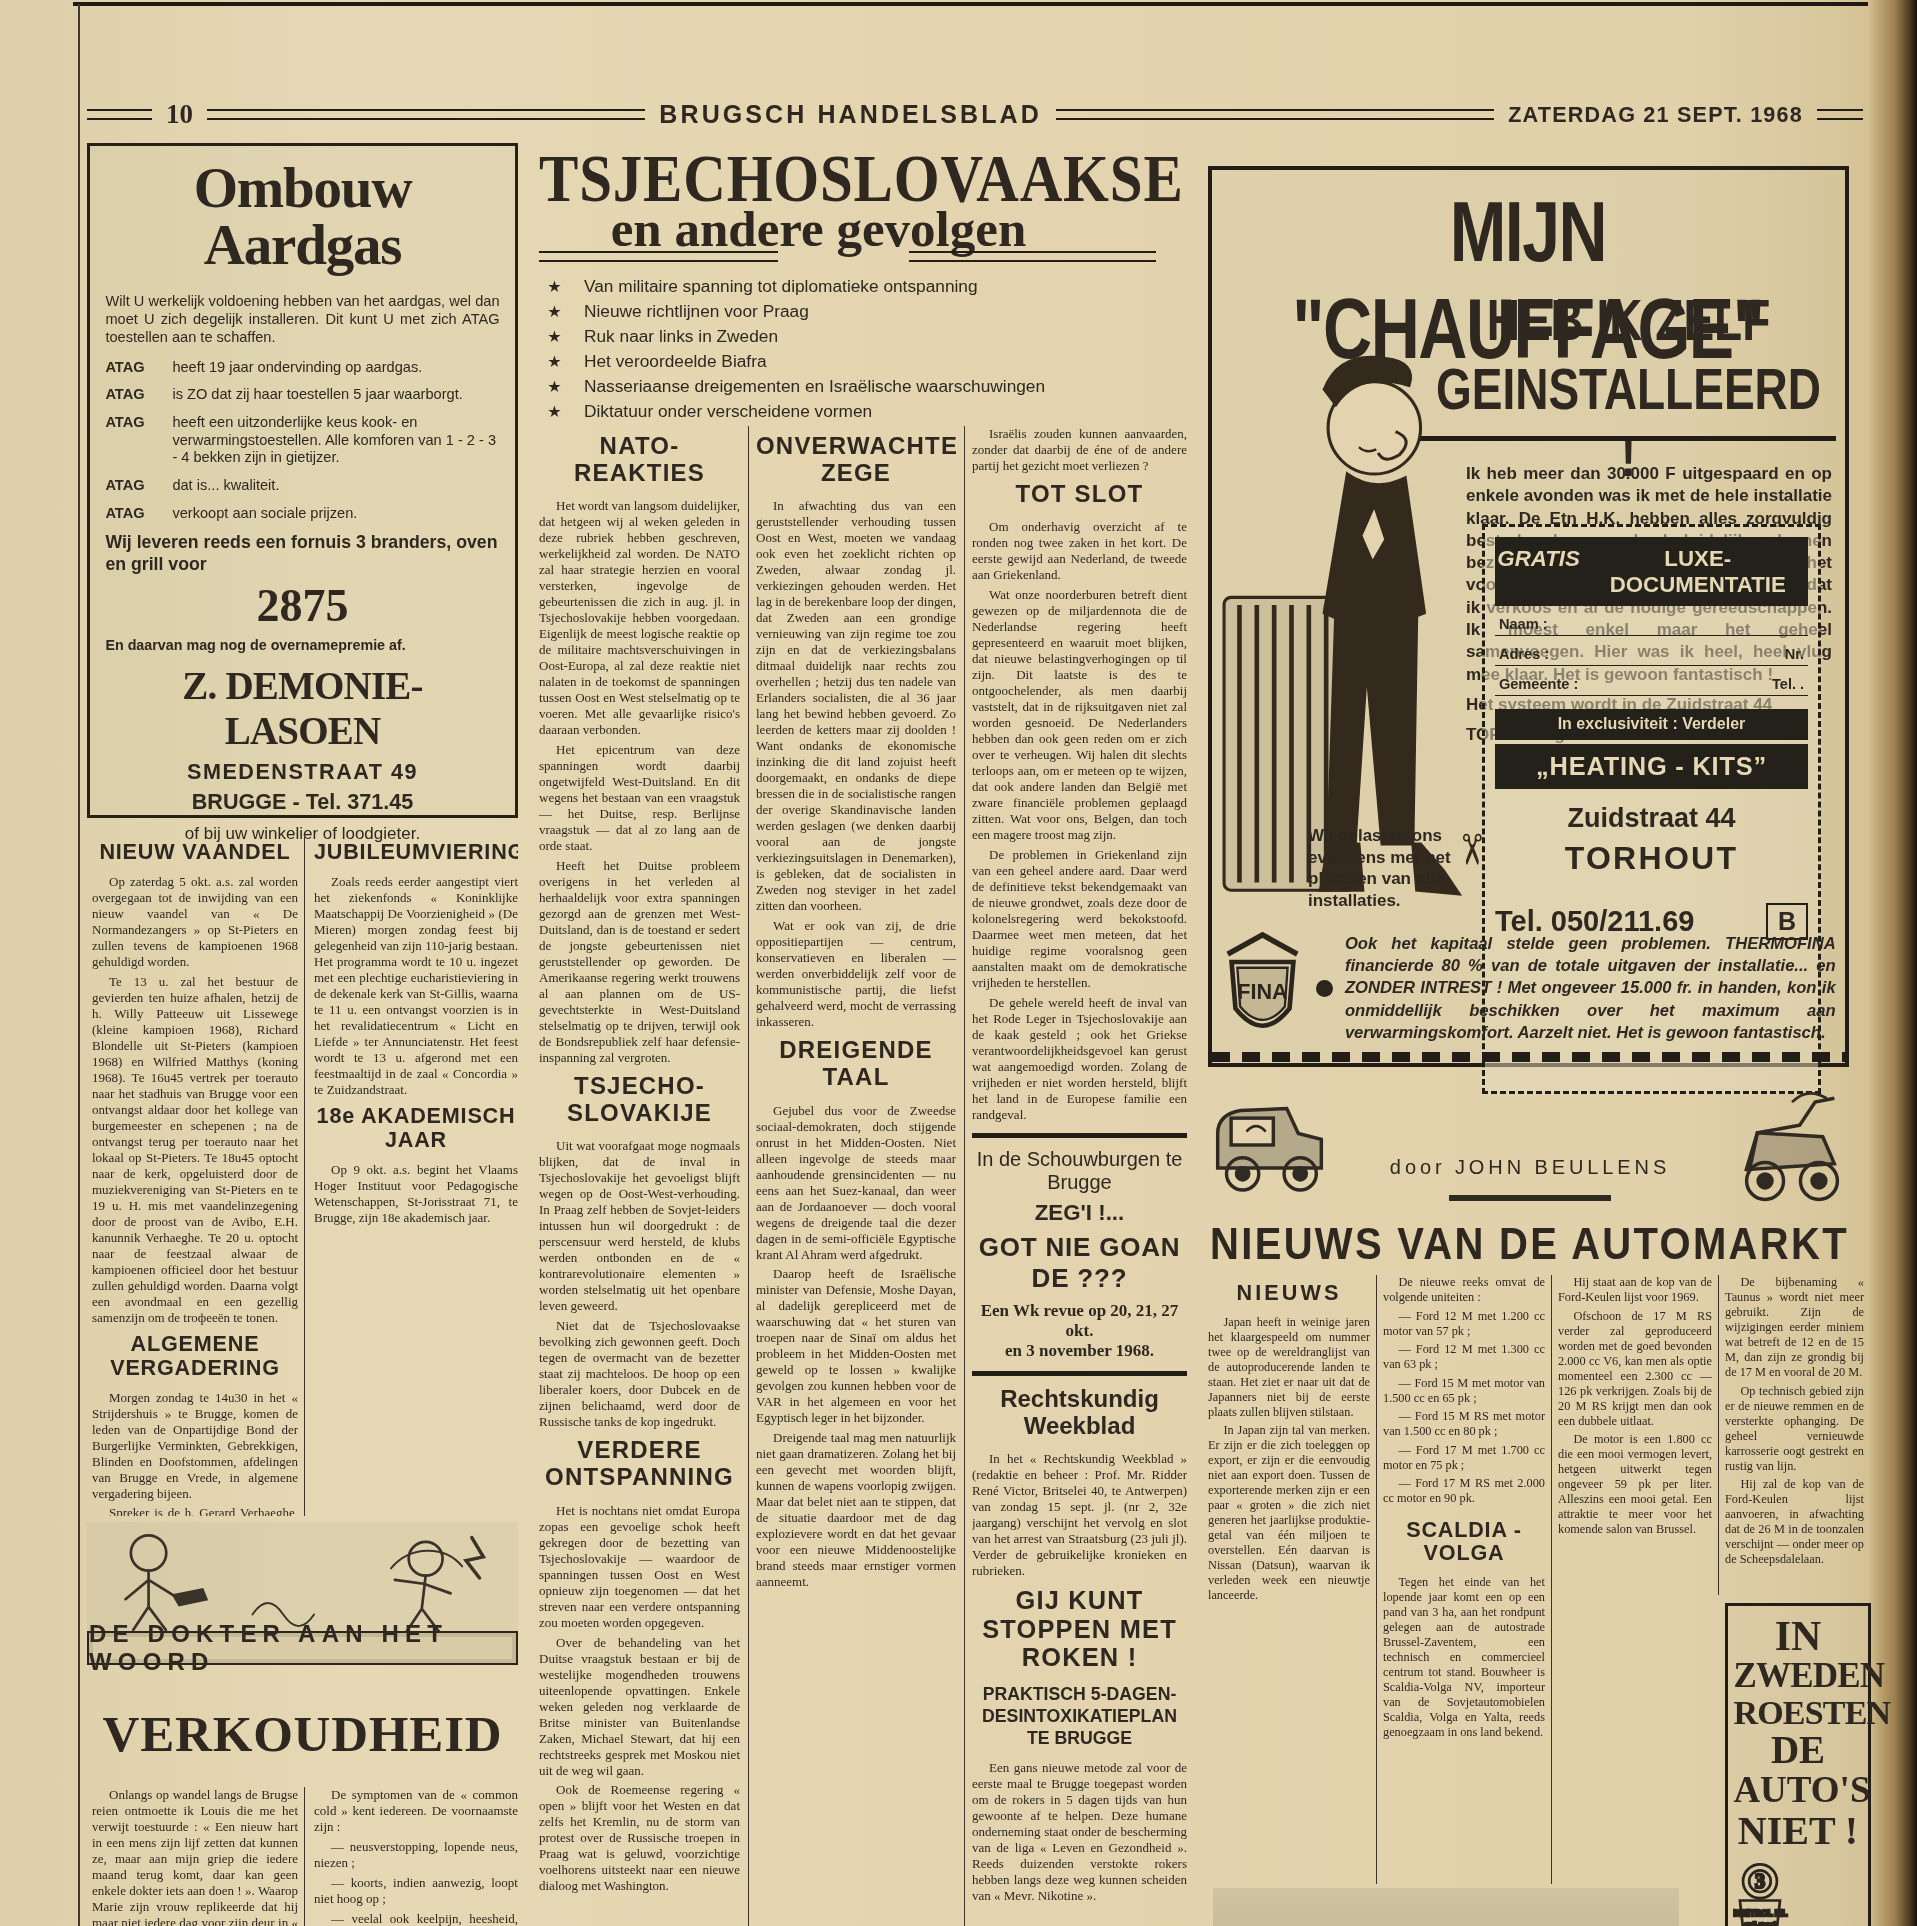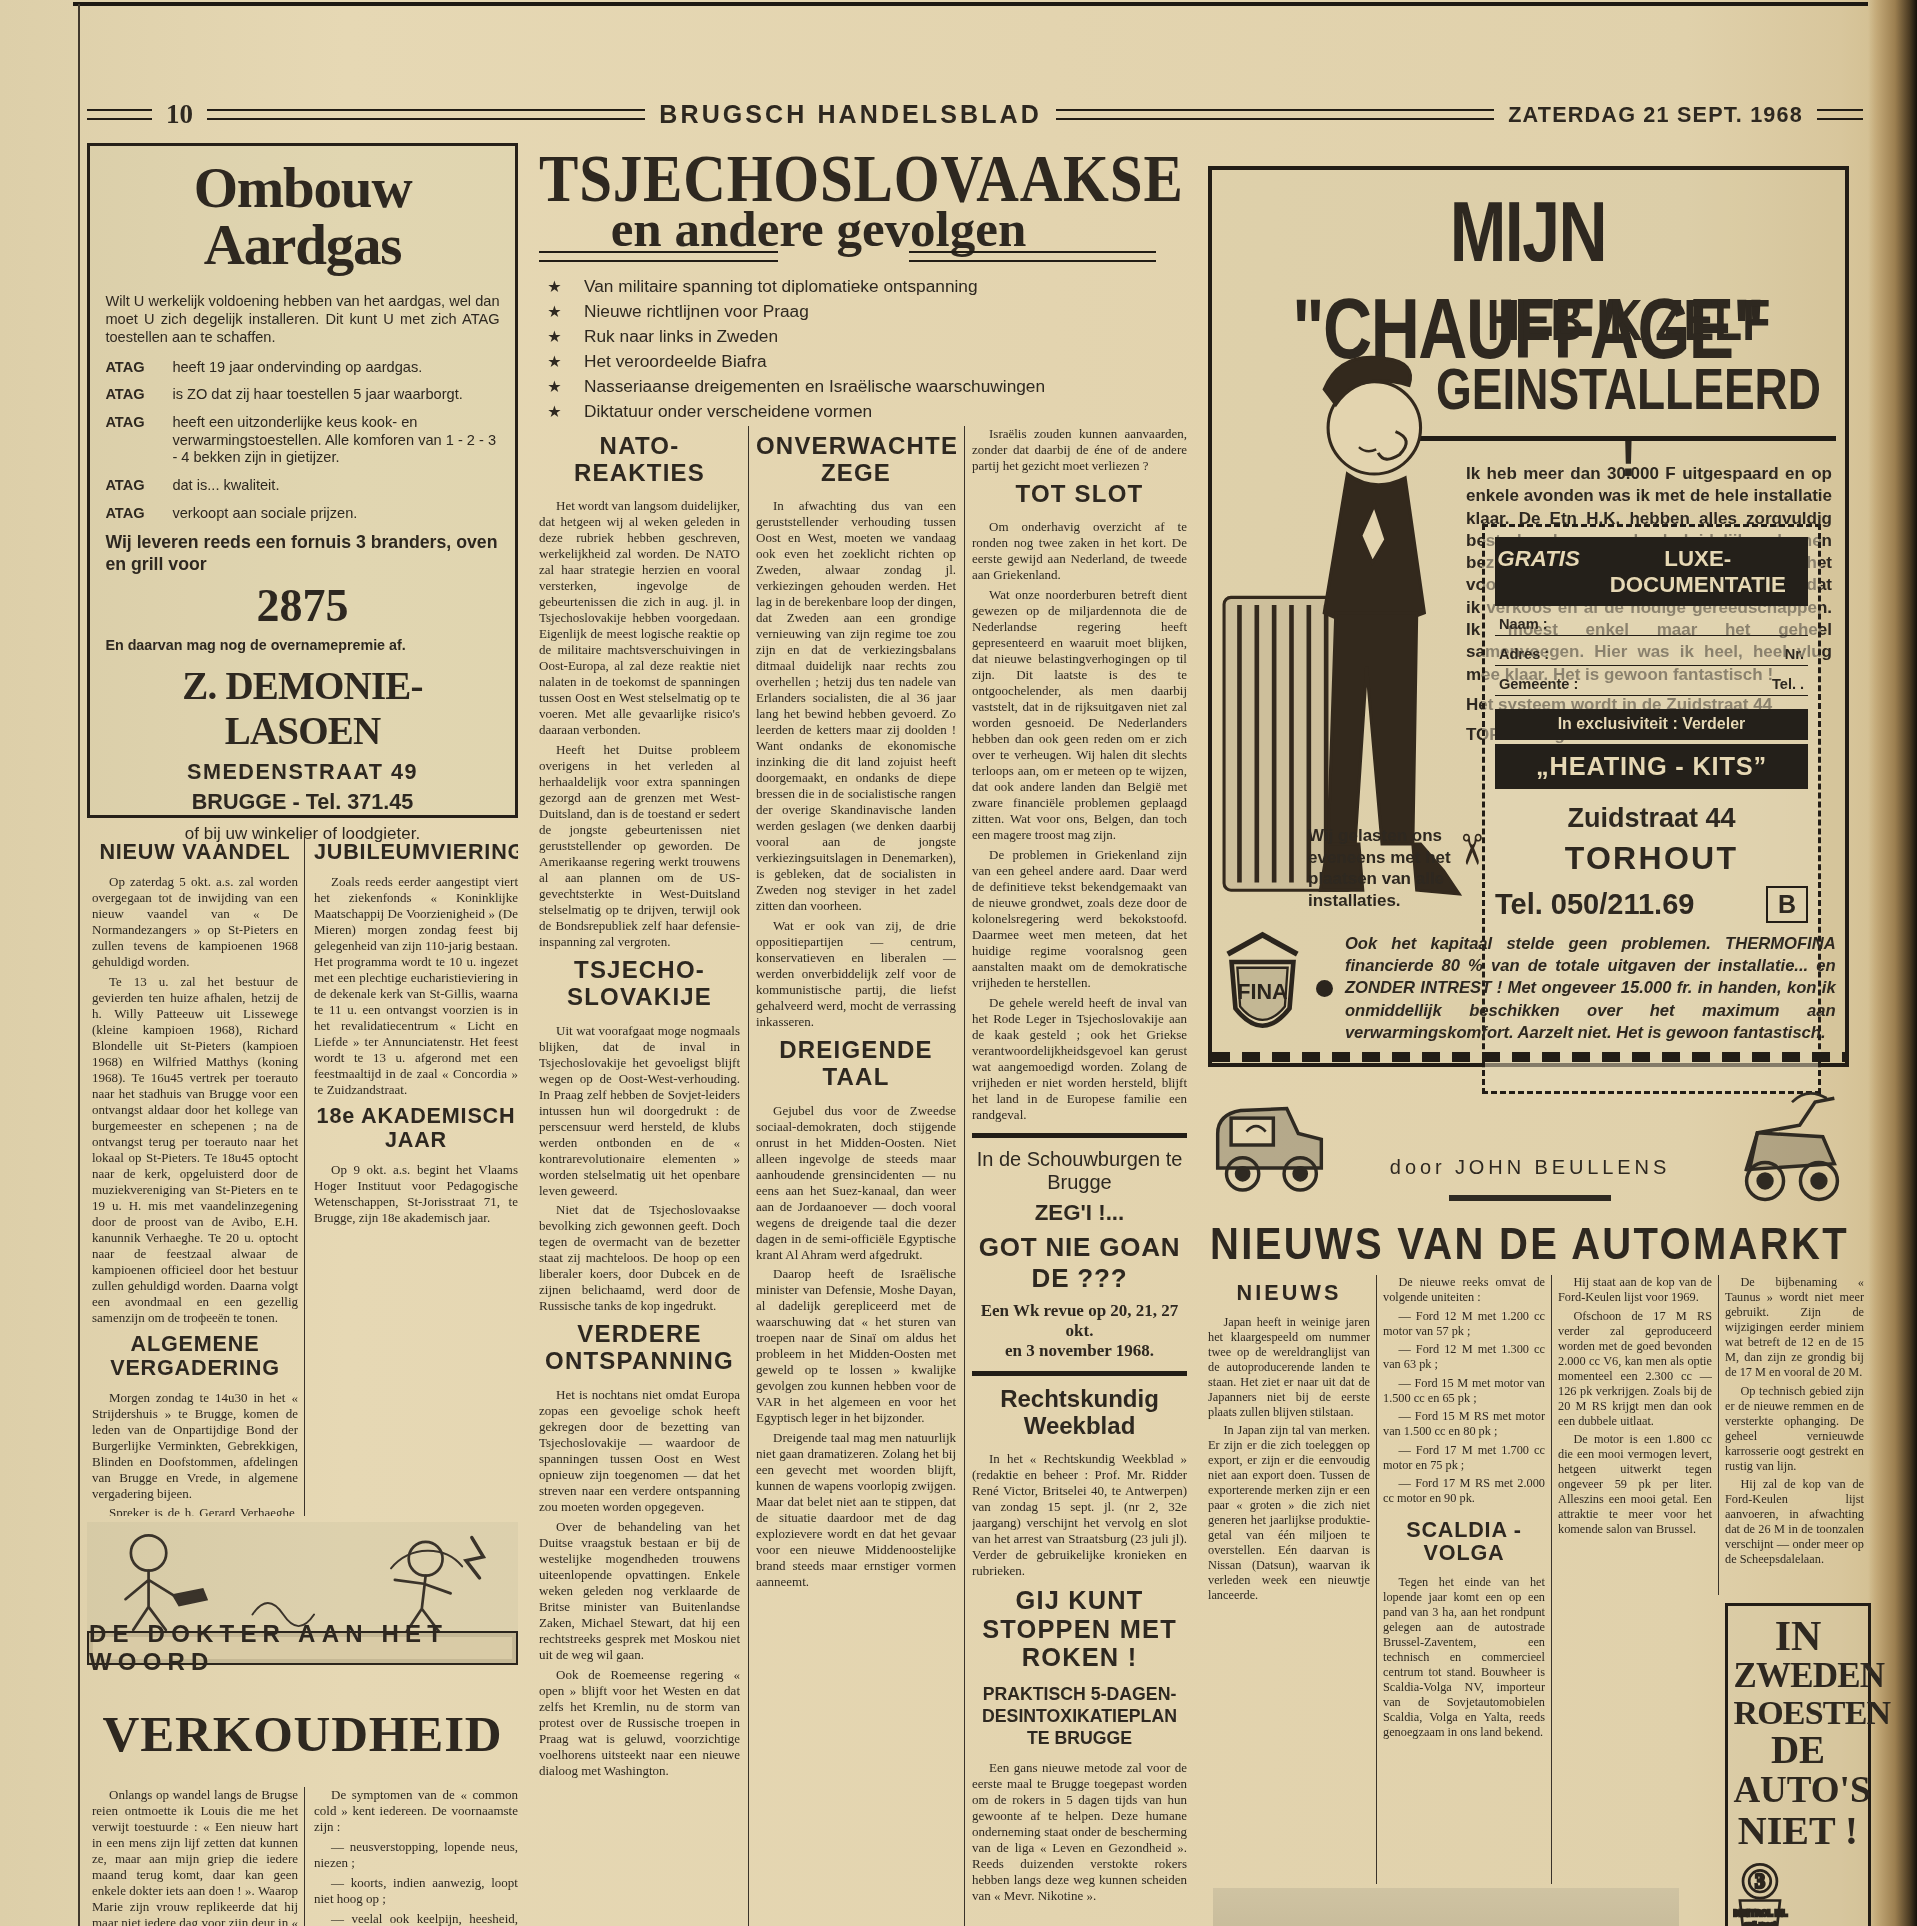--- a/index.html
+++ b/index.html
@@ -159,20 +159,21 @@
     </div>
 </div>
 
 <div class="abs vrule" style="left:748px;top:426px;height:1591px;"></div>
 <div class="abs vrule" style="left:964px;top:426px;height:1591px;"></div>
 
 <div class="abs body-col clip" style="left:539px;top:426px;width:201px;height:1593px;">
   <div class="h-col">NATO-REAKTIES</div>
   <div>
       <p>Het wordt van langsom duidelijker, dat hetgeen wij al weken geleden in deze rubriek hebben geschreven, werkelijkheid zal worden. De NATO zal haar strategie herzien en vooral versterken, ingevolge de gebeurtenissen die zich in aug. jl. in Tsjechoslovakije hebben voorgedaan. Eigenlijk de meest logische reaktie op de militaire machtsverschuivingen in Oost-Europa, al zal deze reaktie niet nalaten in de toekomst de spanningen tussen Oost en West stelselmatig op te voeren. Met alle gevaarlijke risico's daaraan verbonden.</p>
+      <p>Het epicentrum van deze spanningen wordt daarbij ongetwijfeld West-Duitsland. En dit wegens het bestaan van een vraagstuk — het Duitse, resp. Berlijnse vraagstuk — dat al zo lang aan de orde staat.</p>
       <p>Heeft het Duitse probleem overigens in het verleden al herhaaldelijk voor extra spanningen gezorgd aan de grenzen met West-Duitsland, dan is de toestand er sedert de jongste gebeurtenissen niet geruststellender op geworden. De Amerikaanse regering werkt trouwens al aan plannen om de US-gevechtsterkte in West-Duitsland stelselmatig op te drijven, terwijl ook de Bondsrepubliek zelf haar defensie-inspanning zal vergroten.</p>
     </div>
   <div class="h-col">TSJECHO-SLOVAKIJE</div>
   <div>
       <p>Uit wat voorafgaat moge nogmaals blijken, dat de inval in Tsjechoslovakije het gevoeligst blijft wegen op de Oost-West-verhouding. In Praag zelf hebben de Sovjet-leiders intussen hun wil doorgedrukt : de perscensuur werd hersteld, de klubs werden ontbonden en de « kontrarevolutionaire elementen » worden stelselmatig uit het openbare leven geweerd.</p>
       <p>Niet dat de Tsjechoslovaakse bevolking zich gewonnen geeft. Doch tegen de overmacht van de bezetter staat zij machteloos. De hoop op een liberaler koers, door Dubcek en de zijnen belichaamd, werd door de Russische tanks de kop ingedrukt.</p>
     </div>
   <div class="h-col">VERDERE ONTSPANNING</div>
   <div>
       <p>Het is nochtans niet omdat Europa zopas een gevoelige schok heeft gekregen door de bezetting van Tsjechoslovakije — waardoor de spanningen tussen Oost en West opnieuw zijn toegenomen — dat het streven naar een verdere ontspanning zou moeten worden opgegeven.</p>
@@ -274,21 +275,21 @@
         <span>Nr.</span>
       </div>
     <div class="coupon-field">
         <span>Gemeente :</span>
         <span>Tel. .</span>
       </div>
     <div class="blackbar" style="font-size:16px;padding:6.2px 2.3px;margin-top:13px;">In exclusiviteit :  Verdeler</div>
     <div class="blackbar" style="font-size:25.4px;padding:7.7px 2.3px;margin-top:4.6px;letter-spacing:0.8px;">„HEATING - KITS”</div>
     <div class="sans center" style="font-size:27px;font-weight:bold;margin-top:14px;">Zuidstraat 44</div>
     <div class="sans center" style="font-size:32px;font-weight:bold;letter-spacing:2.3px;margin-top:6.2px;">TORHOUT</div>
-    <div style="display:flex;align-items:center;justify-content:space-between;margin-top:9px;">
+    <div style="display:flex;align-items:center;justify-content:space-between;margin-top:26px;">
       <div class="sans" style="font-size:29px;font-weight:bold;">Tel. 050/211.69</div>
       <div class="sans" style="font-size:25px;font-weight:bold;border:2.7px solid #221d16;padding:2.3px 10px;">B</div>
     </div>
   </div>
   <div class="abs" style="left:242px;top:655px;font-size:42px;transform:rotate(90deg);color:#33291d;">✂</div>
 
   <div class="abs sans" style="left:96px;top:655px;width:162px;font-size:17px;line-height:21.6px;font-weight:bold;">Wij gelasten ons eveneens met het plaatsen van alle installaties.</div>
 
   <div class="abs" style="left:7.7px;top:755px;width:616px;height:127px;display:flex;gap:11.6px;align-items:center;">
     <div style="flex:none;">

